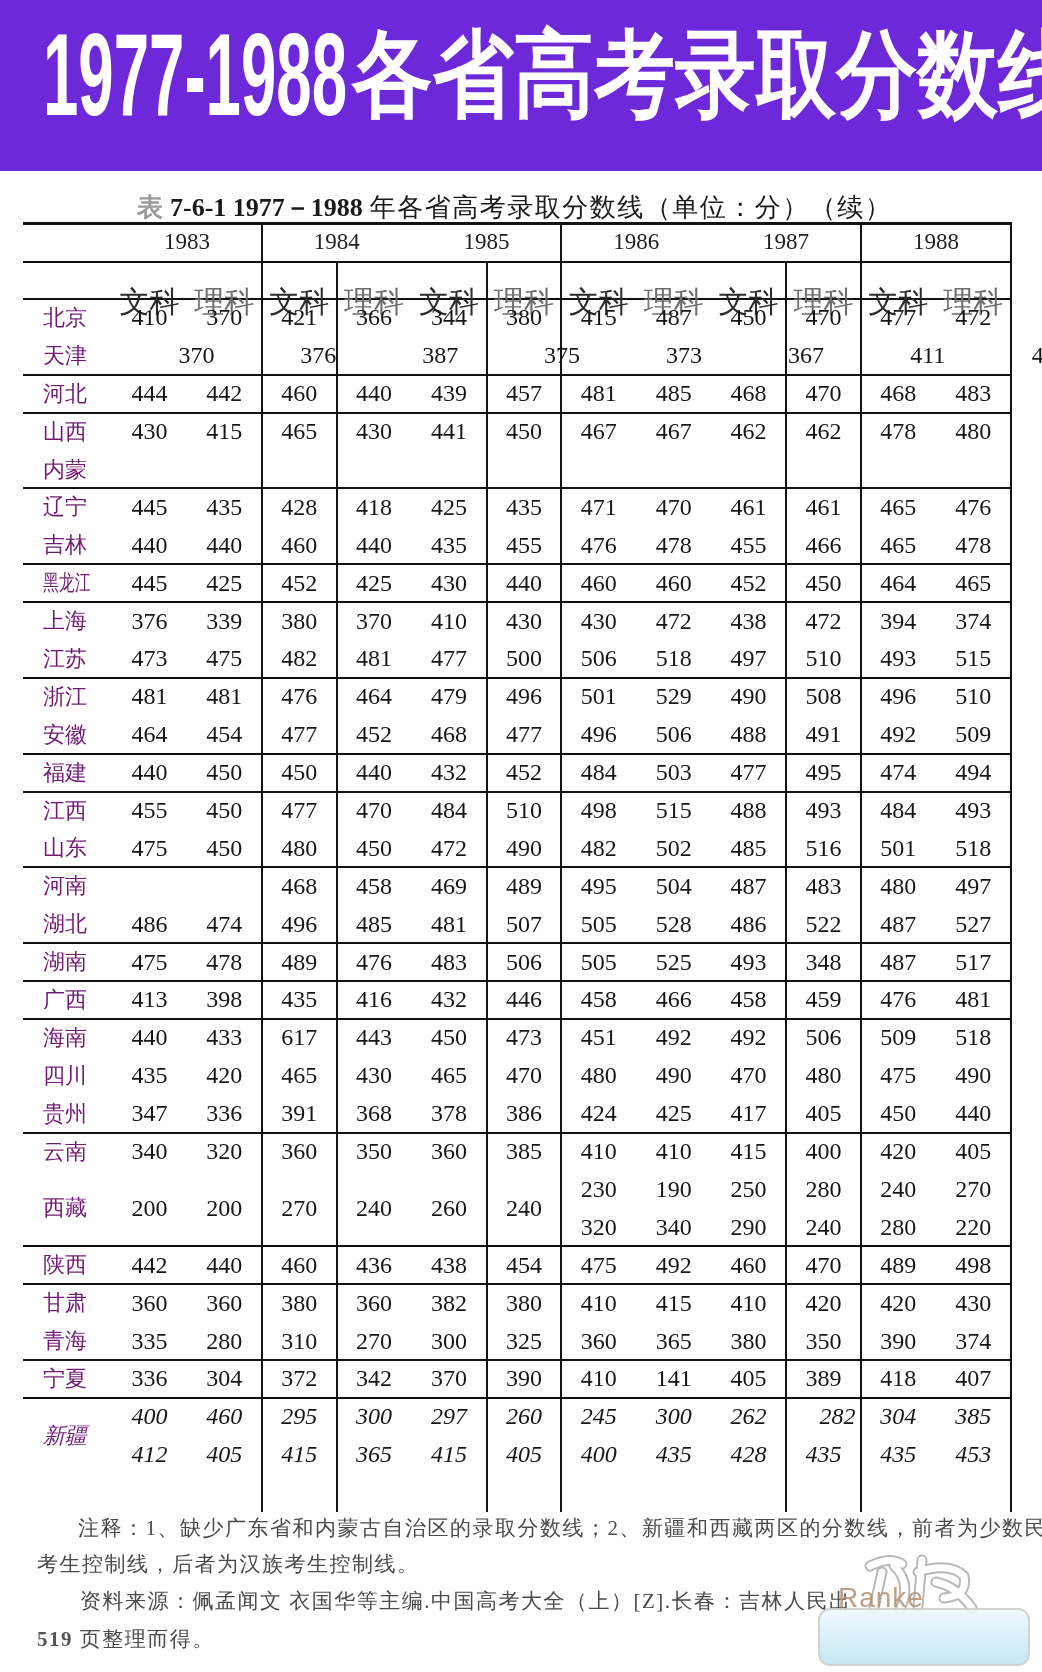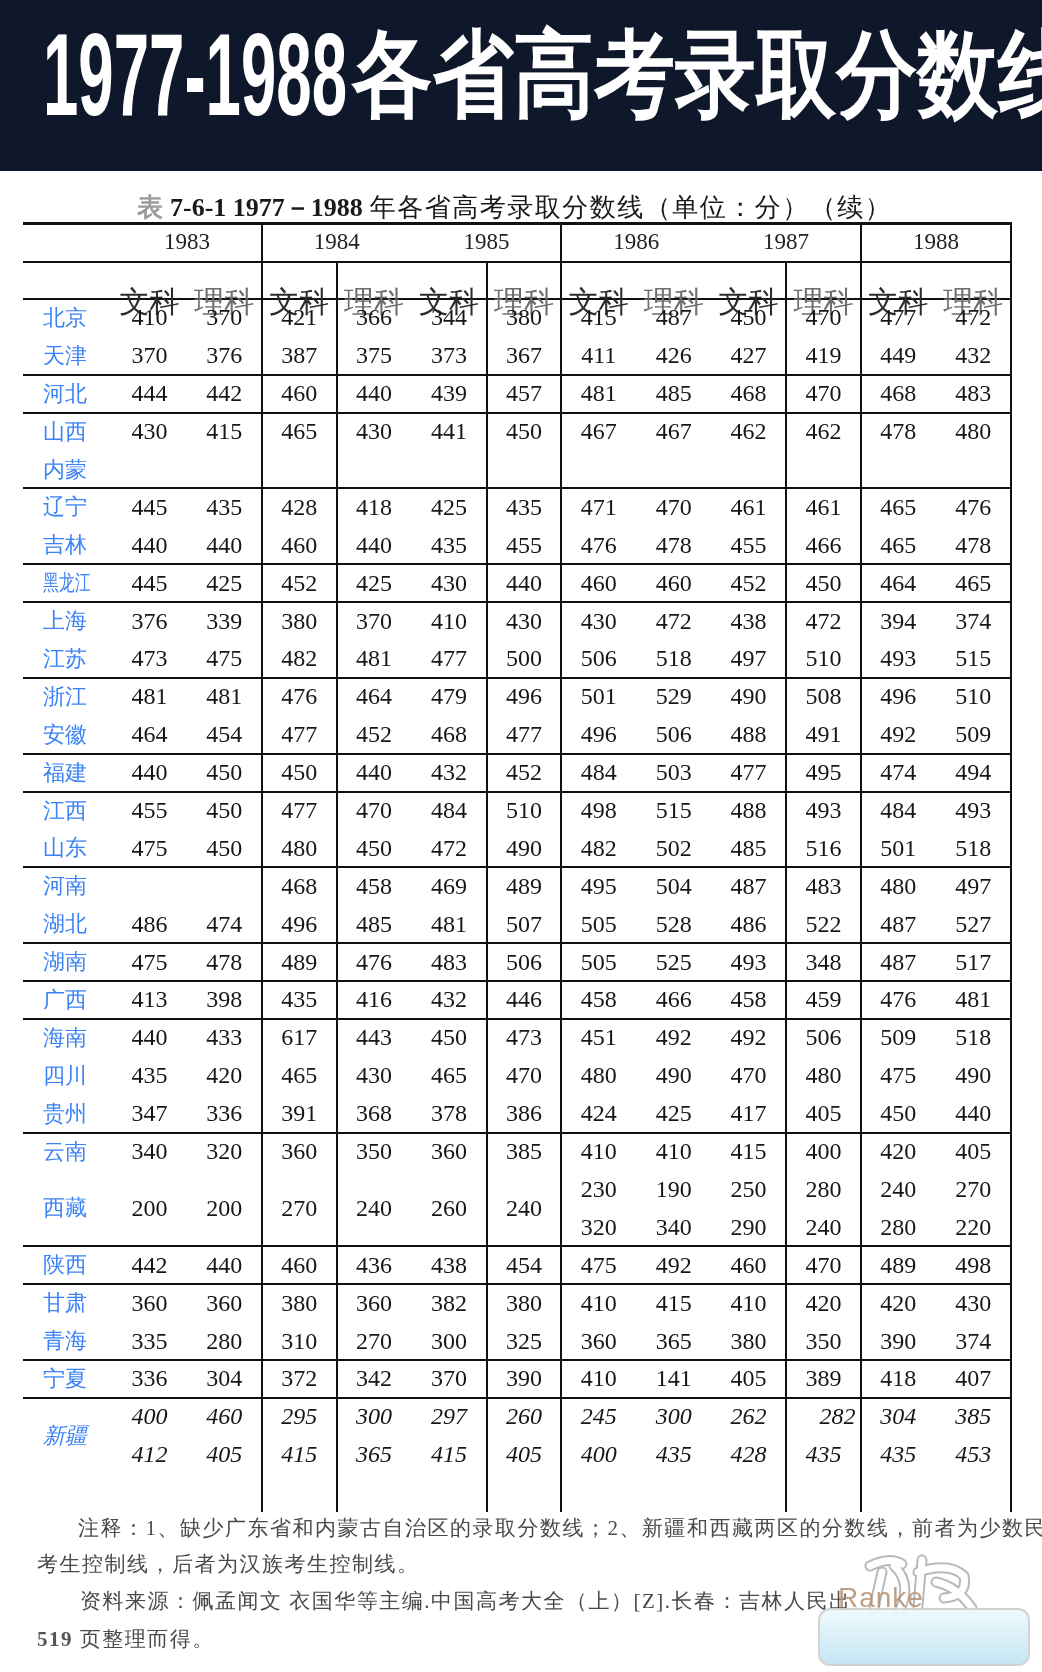--- a/index.html
+++ b/index.html
@@ -2,21 +2,21 @@
 <html><head>
 <meta charset="utf-8">
 <style>
   html, body { margin: 0; padding: 0; }
   body {
     width: 1042px; height: 1672px; position: relative; overflow: hidden;
     background: #ffffff; color: #141414;
     font-family: "Liberation Serif", "DejaVu Serif", serif;
   }
   
-  .banner { position: absolute; left: 0; top: 0; width: 1042px; height: 171px; background: #0f172a; }
+  .banner { position: absolute; left: 0; top: 0; width: 1042px; height: 171px; background: #6d28d9; }
   .banner-years {
     position: absolute; left: 43px; top: 17px; margin: 0;
     font-family: "Liberation Sans", "DejaVu Sans", sans-serif; font-weight: bold;
     font-size: 116px; line-height: 116px; color: #fff; white-space: nowrap;
     transform: scaleX(0.548); transform-origin: 0 0;
   }
   .banner-text {
     position: absolute; left: 352px; top: 27px; margin: 0;
     font-family: "Liberation Sans", "DejaVu Sans", sans-serif; font-weight: bold;
     font-size: 95px; line-height: 95px; color: #fff; white-space: nowrap;
@@ -46,21 +46,21 @@
   .sub-cell { display: flex; align-items: center; justify-content: center; font-size: 30px; color: #2c2c2c; margin-top: 20px; }
   .sub-cell.li { color: #6e6e6e; filter: blur(0.6px); }
   .tbody { position: absolute; left: 0; top: 77px; width: 989px; }
   .group { position: relative; }
   .group::after {
     content: ""; position: absolute; left: 0; width: 989px; bottom: -1px; height: 2px; background: #111;
   }
   .group.last::after { display: none; }
   .row { display: grid; grid-template-columns: 89px repeat(12, 74.9px); }
   .cell { display: flex; align-items: center; justify-content: center; font-size: 24px; color: #161616; }
-  .cell.label { justify-content: flex-start; padding-left: 20px; font-size: 22px; color: #3b82f6; white-space: nowrap; }
+  .cell.label { justify-content: flex-start; padding-left: 20px; font-size: 22px; color: #701a75; white-space: nowrap; }
   .cell.label span { display: inline-block; }
   .cell.label.narrow span { transform: scaleX(0.72); transform-origin: 0 50%; }
   .cell.stack { flex-direction: column; justify-content: flex-start; }
   .cell.stack .sub { display: flex; align-items: center; justify-content: center; width: 100%; }
   
   .note-line {
     position: absolute; white-space: nowrap; font-size: 21px; line-height: 26px;
     color: #4a4a4a; letter-spacing: 1.5px;
   }
   .note-line b { color: #555; }
@@ -135,21 +135,21 @@
           <div class="cell">366</div>
           <div class="cell">344</div>
           <div class="cell">380</div>
           <div class="cell">415</div>
           <div class="cell">487</div>
           <div class="cell">450</div>
           <div class="cell">470</div>
           <div class="cell">477</div>
           <div class="cell">472</div>
         </div>
-        <div class="row" style="height: 37.9px;">
+        <div class="row" style="height: 37.9px; gap: 47px;">
           <div class="cell label">
             <span>天津</span>
           </div>
           <div class="cell">370</div>
           <div class="cell">376</div>
           <div class="cell">387</div>
           <div class="cell">375</div>
           <div class="cell">373</div>
           <div class="cell">367</div>
           <div class="cell">411</div>

